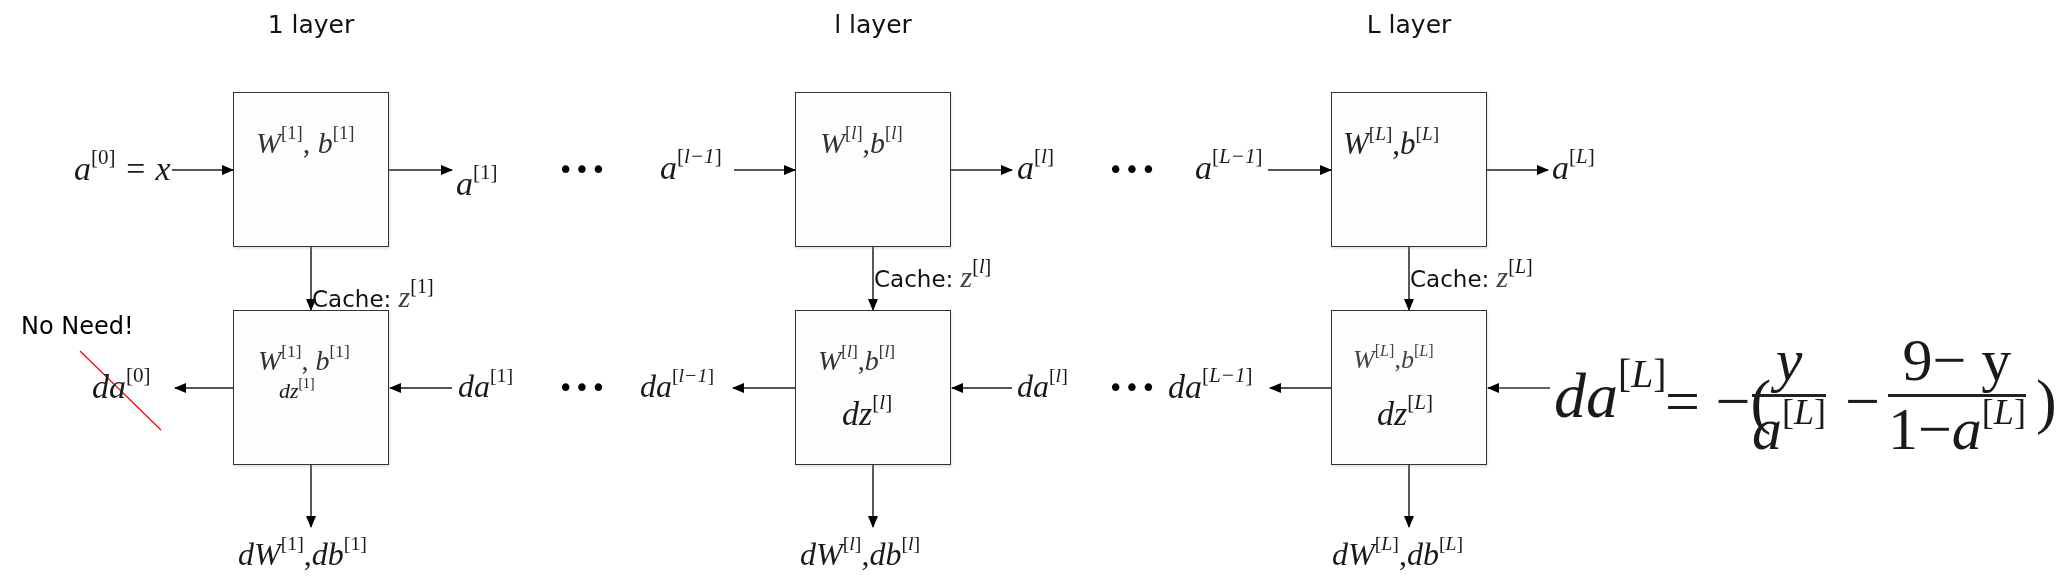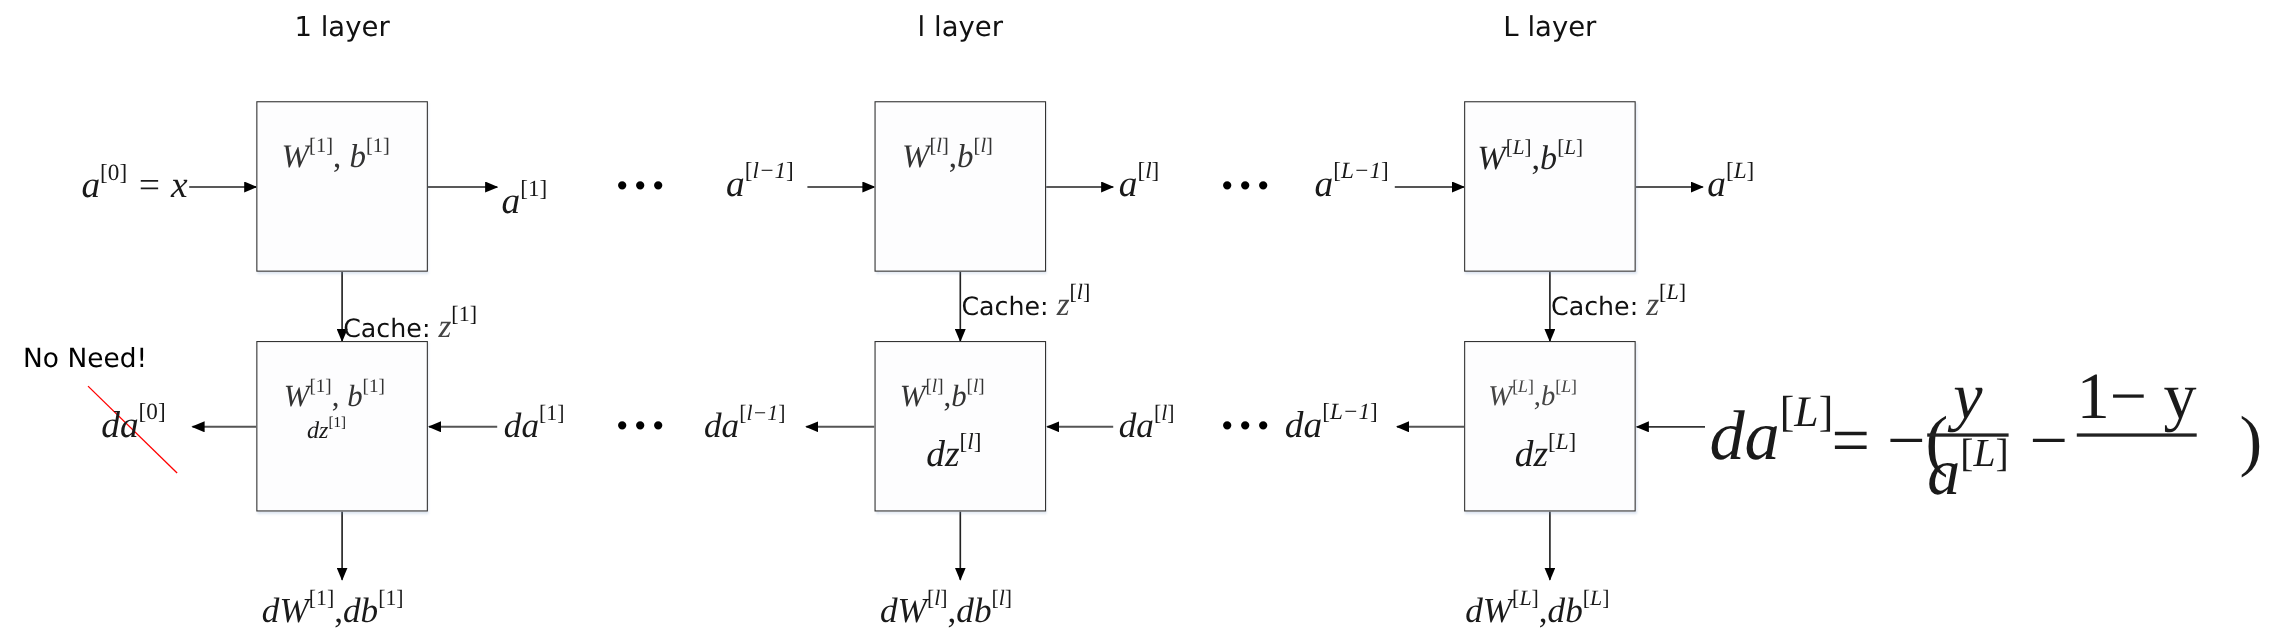--- a/index.html
+++ b/index.html
@@ -166,18 +166,19 @@
     <span>da</span><sup>[<i>L</i>]</sup>
   </div>
   <div class="bigop" style="left:1665px; top:370px;">= −(</div>
   <div class="frac" style="left:1752px; top:330px;">
     <span class="num">y</span>
     <span class="bar"></span>
     <span class="den"><span>a</span><sup>[<i>L</i>]</sup></span>
   </div>
   <div class="bigop" style="left:1845px; top:370px;">−</div>
   <div class="frac" style="left:1888px; top:330px;">
-    <span class="num" style="font-style:normal;"><span>1− y</span></span>
+    <span class="num" style="font-style:normal;"><span>9− y</span></span>
     <span class="bar"></span>
+    <span class="den"><span style="font-style:normal;">1−</span><span>a</span><sup>[<i>L</i>]</sup></span>
   </div>
   <div class="bigop" style="left:2036px; top:370px;">)</div>
 
 </div>
 
 </body></html>

